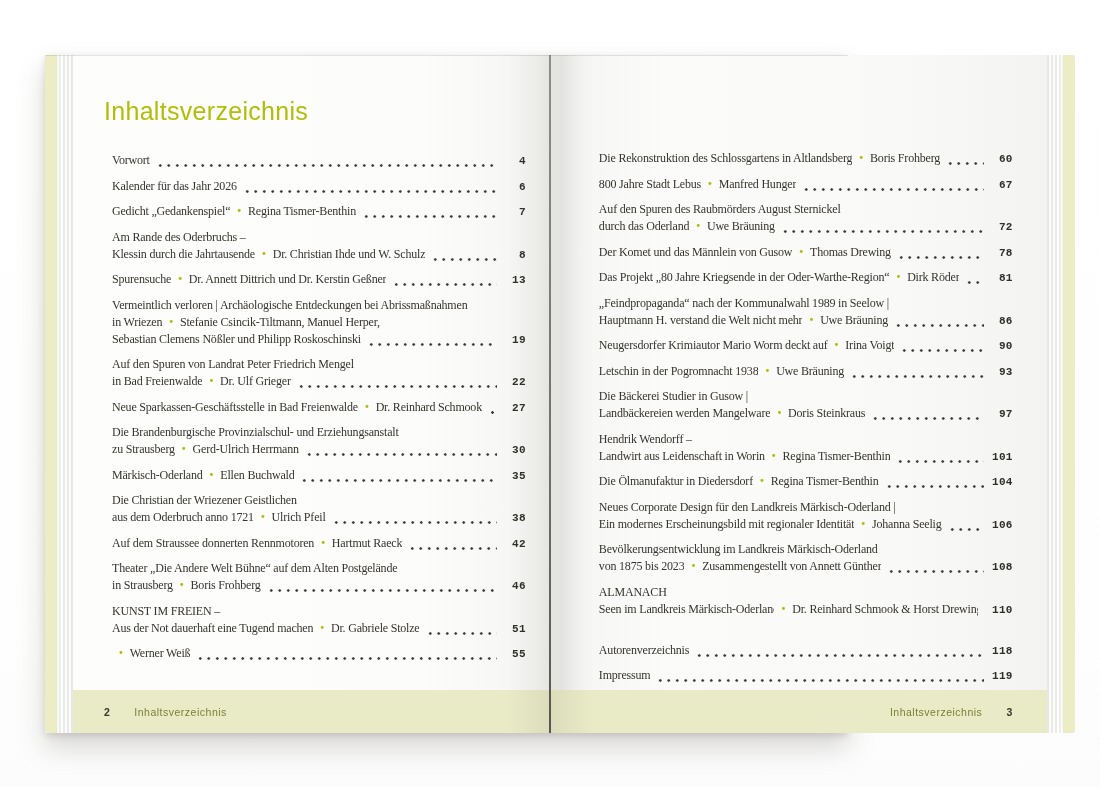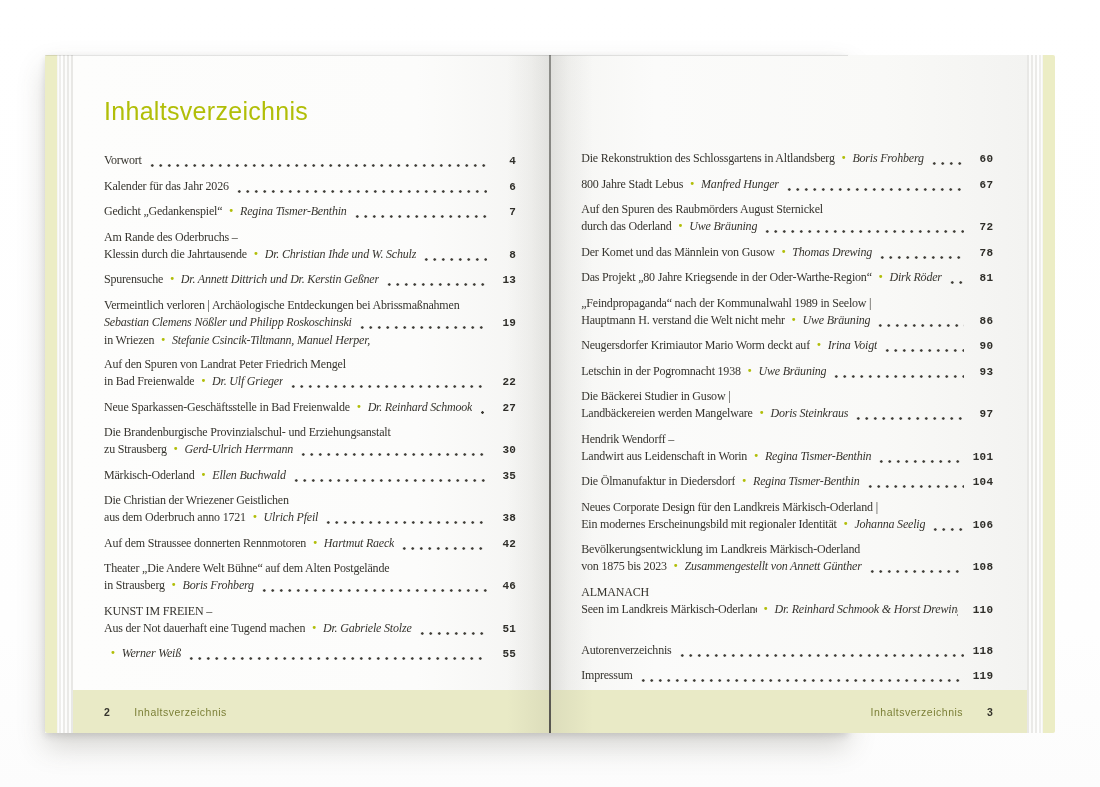--- a/index.html
+++ b/index.html
@@ -52,25 +52,25 @@
     margin:0 0 27px 0;
     font-family:"Liberation Sans", sans-serif;
     font-size:25px;line-height:28px;font-weight:400;
     letter-spacing:0.3px;color:var(--accent);
   }
 
   .entry{margin-bottom:7.5px;}
   .entry.gap-before{margin-top:23px;}
   .line{
     font-size:12px;line-height:17px;color:var(--text);
-    letter-spacing:-0.2px;white-space:nowrap;
+    letter-spacing:-0.2px;white-space:nowrap;margin-left:8px;
   }
   .line.last{display:flex;align-items:baseline;}
   .line .seg{flex:0 1 auto;min-width:0;overflow:hidden;}
-  .line .author{font-style:italic;}
+  .line .author{}
   .bullet{
     flex:0 0 auto;
     font-family:"DejaVu Sans", sans-serif;
     font-size:10px;color:var(--accent);
     margin:0 6px;position:relative;top:-1px;
   }
   .leader{
     flex:1 1 0;min-width:0;align-self:stretch;
     margin:0 5px 0 6px;
     background:radial-gradient(circle,#3e3c36 1.05px,rgba(0,0,0,0) 1.5px) left bottom 3px / 8.5px 3px repeat-x;
@@ -154,26 +154,26 @@
                 <div class="line last">
                   <span class="seg">Spurensuche</span>
                   <span class="bullet">•</span>
                   <span class="seg author">Dr. Annett Dittrich und Dr. Kerstin Geßner</span>
                   <span class="leader"></span>
                   <span class="pagenum">13</span>
                 </div>
               </div>
               <div class="entry">
                 <div class="line"><span class="seg">Vermeintlich verloren | Archäologische Entdeckungen bei Abrissmaßnahmen</span></div>
+                <div class="line"><span class="seg">in Wriezen</span><span class="bullet">•</span><span class="seg author">Stefanie Csincik-Tiltmann, Manuel Herper,</span></div>
                 <div class="line last">
                   <span class="seg author">Sebastian Clemens Nößler und Philipp Roskoschinski</span>
                   <span class="leader"></span>
                   <span class="pagenum">19</span>
                 </div>
-                <div class="line"><span class="seg">in Wriezen</span><span class="bullet">•</span><span class="seg author">Stefanie Csincik-Tiltmann, Manuel Herper,</span></div>
               </div>
               <div class="entry">
                 <div class="line"><span class="seg">Auf den Spuren von Landrat Peter Friedrich Mengel</span></div>
                 <div class="line last">
                   <span class="seg">in Bad Freienwalde</span>
                   <span class="bullet">•</span>
                   <span class="seg author">Dr. Ulf Grieger</span>
                   <span class="leader"></span>
                   <span class="pagenum">22</span>
                 </div>

